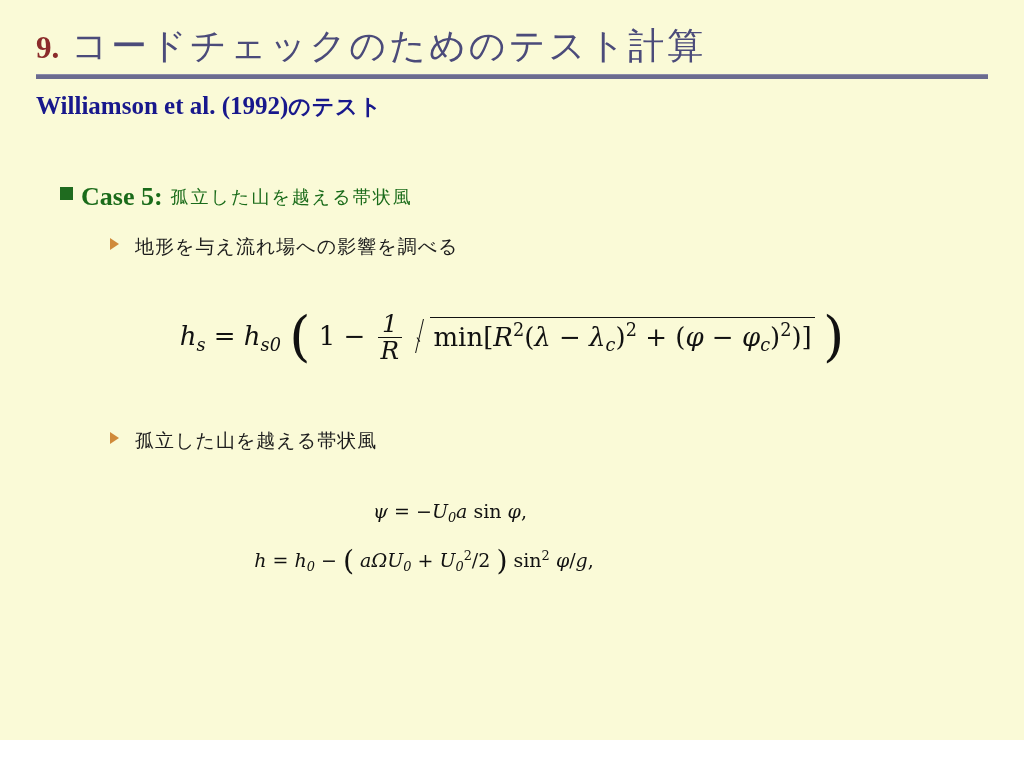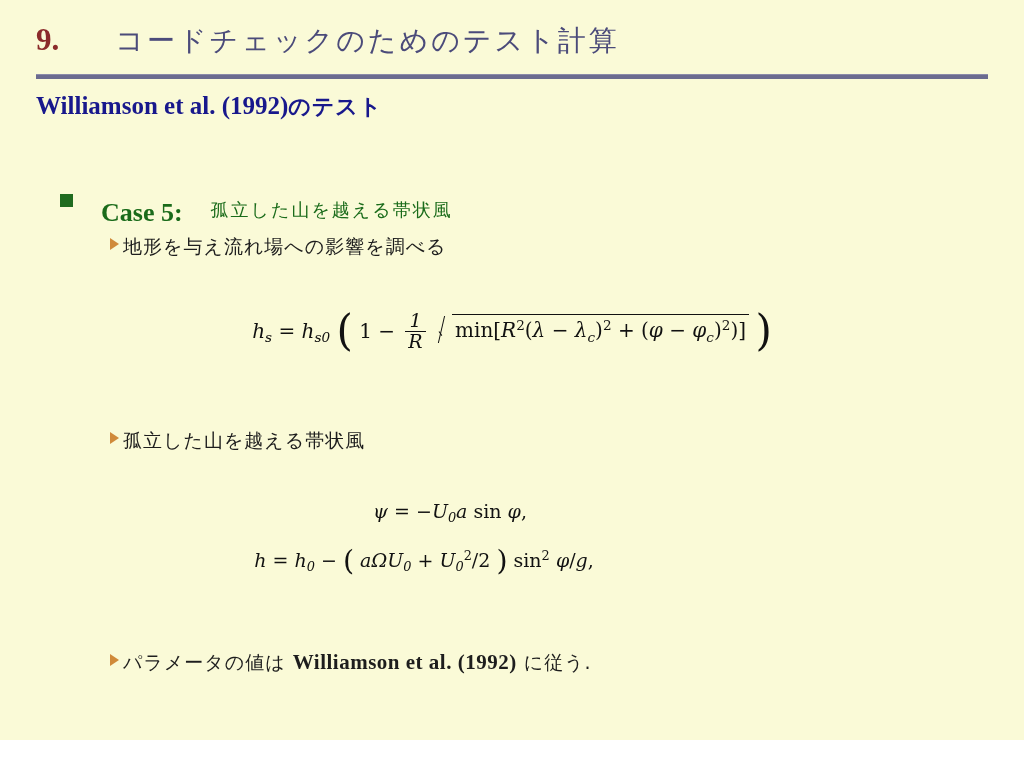--- a/index.html
+++ b/index.html
@@ -30,24 +30,23 @@
   }
   .title-num {
     font-family: "Liberation Serif", serif;
     font-weight: bold;
     font-size: 31px;
     color: #8b2b2b;
     letter-spacing: 0px;
   }
   .title-text {
     font-family: "DejaVu Sans", sans-serif;
-    font-size: 28px;
+    font-size: 36px;
     color: #4b4b7a;
     letter-spacing: 3px;
-    margin-left: 44px;
   }
   .title-rule {
     position: absolute;
     left: 36px;
     top: 74px;
     width: 952px;
     height: 4px;
     background: #6b6b8f;
     border-top: 1px solid #8a8aa8;
   }
@@ -64,23 +63,22 @@
     font-family: "DejaVu Sans", sans-serif;
     font-weight: bold;
     font-size: 22px;
     letter-spacing: 1px;
   }
   .bullet1 {
     position: absolute;
     left: 60px;
     top: 182px;
     display: flex;
-    align-items: flex-start;
-    gap: 28px;
-    margin-top: 16px;
+    align-items: center;
+    gap: 8px;
   }
   .sq {
     width: 13px;
     height: 13px;
     background: #1f6b1f;
     display: inline-block;
     position: relative;
     top: -4px;
     flex: 0 0 auto;
   }
@@ -93,21 +91,21 @@
   .bullet1-jp {
     font-family: "DejaVu Sans", sans-serif;
     font-size: 18px;
     color: #1a6b1a;
     letter-spacing: 2px;
   }
   .bullet2 {
     position: absolute;
     display: flex;
     align-items: baseline;
-    gap: 4px;
+    gap: 16px;
   }
   .tri {
     width: 0;
     height: 0;
     border-left: 9px solid #d08a3a;
     border-top: 6px solid transparent;
     border-bottom: 6px solid transparent;
     display: inline-block;
     position: relative;
     top: -3px;
@@ -132,21 +130,21 @@
   .formula {
     position: absolute;
     font-family: "DejaVu Serif", serif;
     color: #111;
   }
   .eq1 {
     left: 0;
     top: 312px;
     width: 1024px;
     text-align: center;
-    font-size: 20px;
+    font-size: 26px;
   }
   .eq2 {
     left: 0;
     top: 500px;
     width: 900px;
     text-align: center;
     font-size: 19px;
   }
   .eq3 {
     left: 0;
@@ -287,23 +285,15 @@
   </div>
 
   <div class="formula eq3">
     <span class="it">h</span> = <span class="it">h</span><span class="sub">0</span> −
     <span class="paren-med">(</span>
     <span class="it">aΩU</span><span class="sub">0</span> + <span class="it">U</span><span class="sub">0</span><span class="sup">2</span>/2
     <span class="paren-med">)</span>
     sin<span class="sup">2</span> <span class="it">φ</span>/<span class="it">g</span>,
   </div>
 
-  <div class="bullet2" id="b2c">
-    <span class="tri"></span>
-    <span class="bullet2-text">
-      <span>パラメータの値は</span>
-      <span class="bold-serif">Williamson  et  al.  (1992)</span>
-      <span>に従う.</span>
-    </span>
-  </div>
 
   <div class="bottom-bar"></div>
 </div>
 
 </body></html>

